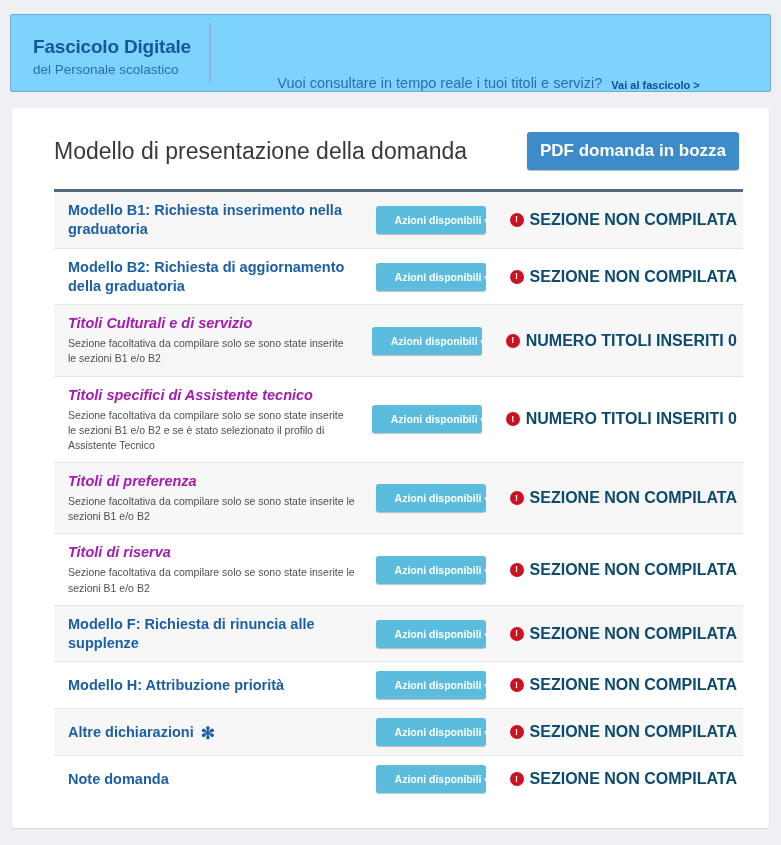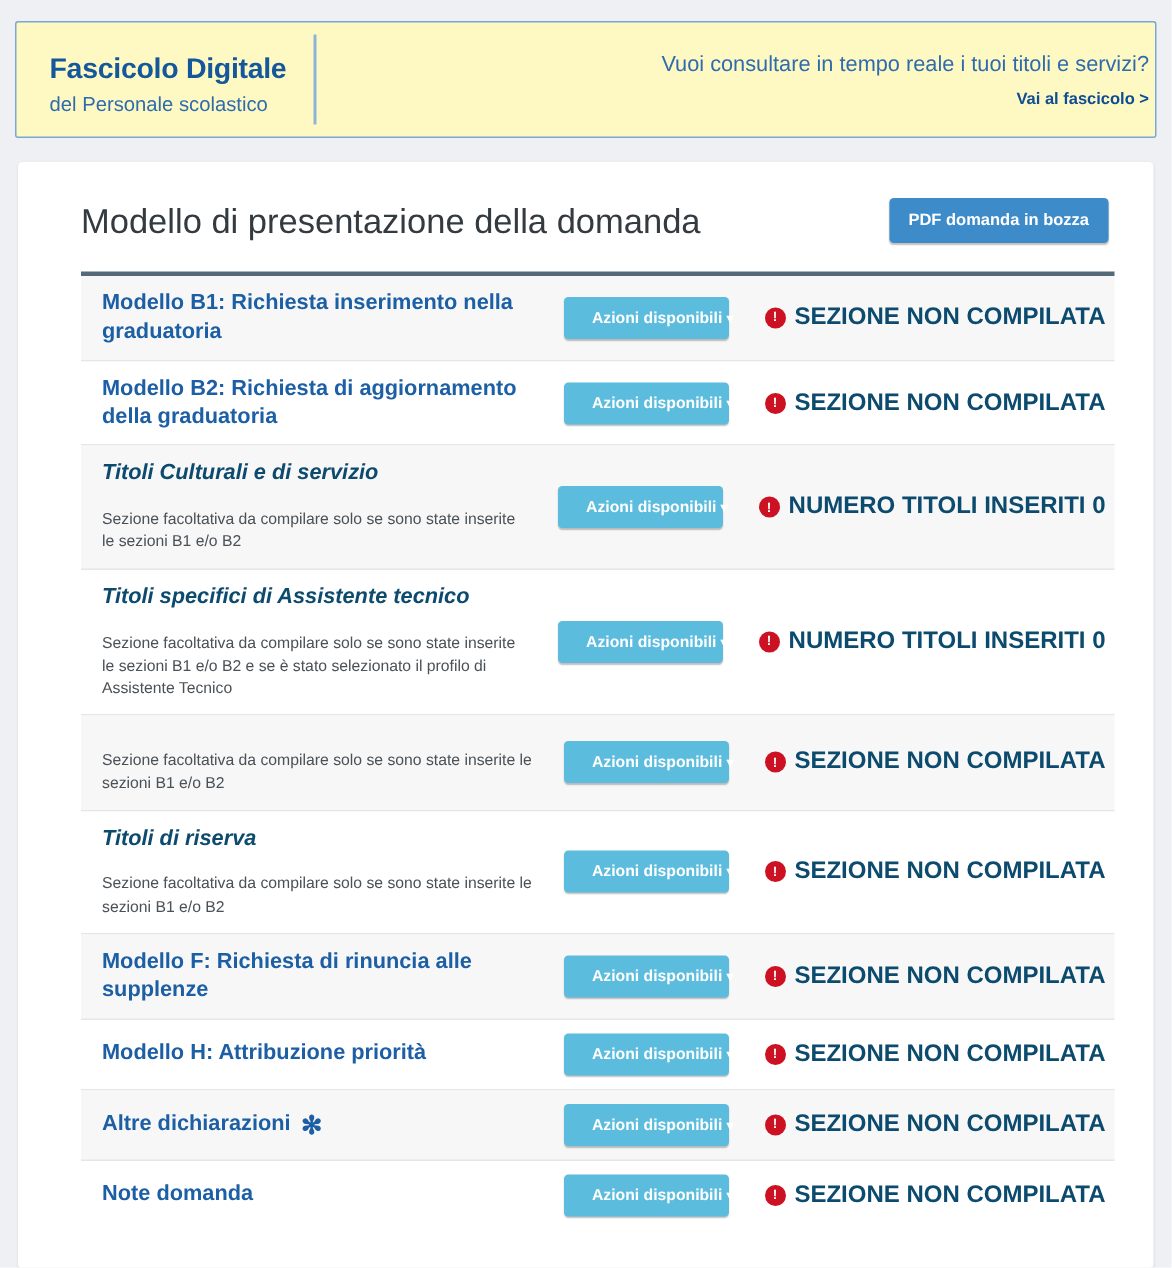--- a/index.html
+++ b/index.html
@@ -8,21 +8,21 @@
     width: 781px;
     height: 845px;
     background: #eef0f3;
     font-family: "Liberation Sans", sans-serif;
     overflow: hidden;
   }
 
   
   .header-card {
     margin: 14px 10px 0 10px;
-    background: #fef9c3;
+    background: #7dd3fc;
     border: 1px solid #7aa7d4;
     border-radius: 2px;
     height: 78px;
     display: flex;
     align-items: stretch;
   }
   .brand {
     width: 200px;
     padding: 12px 0 0 22px;
     border-right: 2px solid #8fb3d9;
@@ -36,21 +36,21 @@
     line-height: 1.25;
   }
   .brand-sub {
     color: #2e6cae;
     font-size: 13.5px;
     margin-top: 3px;
   }
   .header-right {
     flex: 1;
     display: flex;
-    flex-direction: column;
+    flex-direction: row;
     align-items: flex-end;
     justify-content: center;
     padding-right: 4px;
     gap: 9px;
   }
   .header-question {
     color: #2f6cae;
     font-size: 14.5px;
   }
   .header-link {
@@ -78,21 +78,21 @@
   .page-title {
     font-size: 23px;
     color: #333a40;
     font-weight: normal;
   }
   .pdf-button {
     background: #3d8bc9;
     color: #ffffff;
     border: none;
     border-radius: 3px;
-    font-size: 11px;
+    font-size: 17px;
     font-weight: bold;
     padding: 9px 13px;
     cursor: pointer;
     font-family: "Liberation Sans", sans-serif;
     box-shadow: 0 1px 1px rgba(0,0,0,0.25);
     white-space: nowrap;
   }
   .title-rule {
     height: 3px;
     background: #546a78;
@@ -117,34 +117,34 @@
     font-size: 14.5px;
     color: #1d5fa5;
     font-weight: bold;
     line-height: 1.3;
     display: flex;
     align-items: center;
     gap: 7px;
   }
   .row-title.italic {
     font-style: italic;
-    color: #0c4a6e;
+    color: #a21caf;
   }
   .asterisk-icon {
     color: #1d5fa5;
     font-size: 17px;
     line-height: 1;
     position: relative;
     top: 1px;
   }
   .row-sub {
     font-size: 10.5px;
     color: #4a5157;
     line-height: 1.45;
-    margin-top: 14px;
+    margin-top: 3px;
   }
 
   .row-action { width: 120px; flex: none; }
   .action-button {
     background: #5bbcdd;
     color: #ffffff;
     border: none;
     border-radius: 3px;
     font-size: 10.5px;
     font-weight: bold;
@@ -267,20 +267,23 @@
           <div class="row-sub">Sezione facoltativa da compilare solo se sono state inserite le sezioni B1 e/o B2 e se è stato selezionato il profilo di Assistente Tecnico</div>
         </div>
         <div class="row-action"><button class="action-button"><span>Azioni disponibili</span> <span class="caret">▾</span></button></div>
         <div class="row-status">
           <span class="status-icon">!</span>
           <span class="status-text">NUMERO TITOLI INSERITI 0</span>
         </div>
       </div>
       <div class="row striped">
         <div class="row-label">
+          <div class="row-title italic">
+            <span>Titoli di preferenza</span>
+          </div>
           <div class="row-sub">Sezione facoltativa da compilare solo se sono state inserite le sezioni B1 e/o B2</div>
         </div>
         <div class="row-action"><button class="action-button"><span>Azioni disponibili</span> <span class="caret">▾</span></button></div>
         <div class="row-status">
           <span class="status-icon">!</span>
           <span class="status-text">SEZIONE NON COMPILATA</span>
         </div>
       </div>
       <div class="row">
         <div class="row-label">

